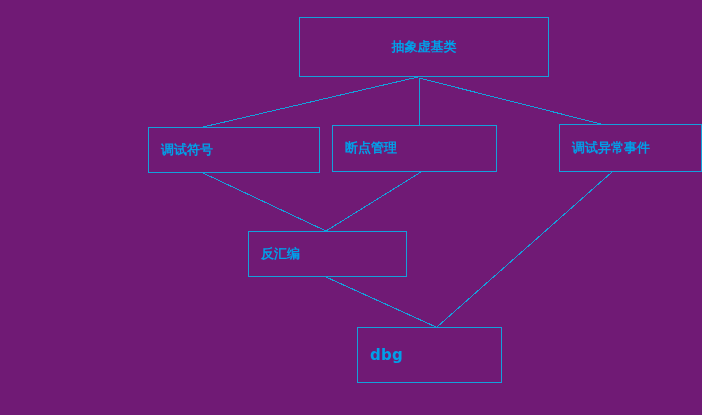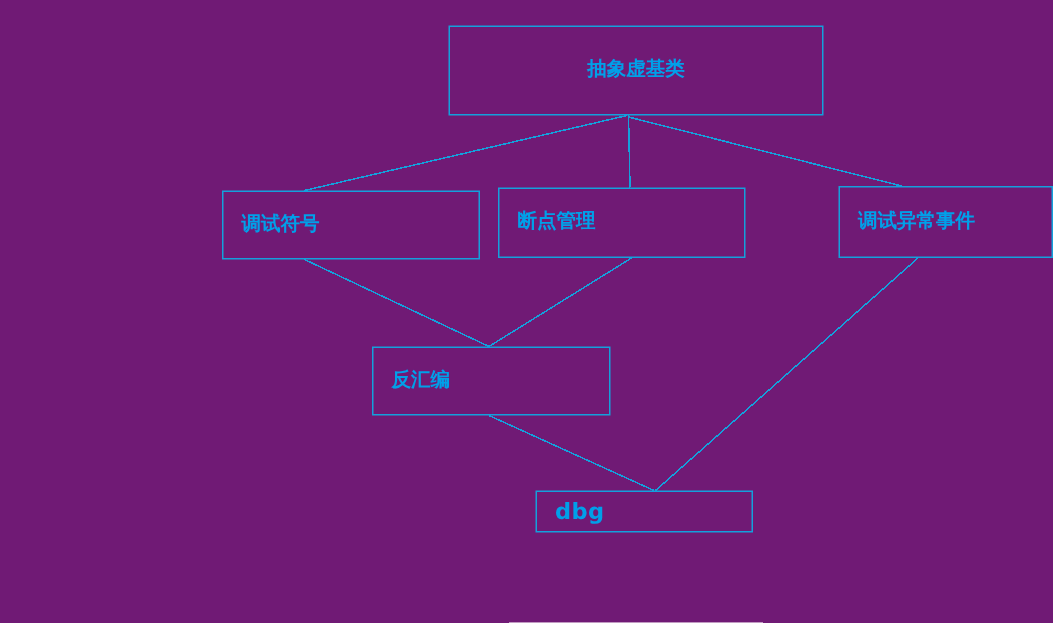--- a/index.html
+++ b/index.html
@@ -81,18 +81,18 @@
       </div>
       <div class="node align-left" style="left: 332px; top: 125px; width: 165px; height: 47px; border-color: rgb(20, 160, 220);">
         <span class="node-label" style="color: rgb(0, 160, 233);">断点管理</span>
       </div>
       <div class="node align-left" style="left: 530px; top: 124px; width: 143px; height: 48px; border-color: rgb(20, 160, 220); margin-left: 29px;">
         <span class="node-label" style="color: rgb(0, 160, 233);">调试异常事件</span>
       </div>
       <div class="node align-left" style="left: 248px; top: 231px; width: 159px; height: 46px; border-color: rgb(20, 160, 220);">
         <span class="node-label" style="color: rgb(0, 160, 233);">反汇编</span>
       </div>
-      <div class="node align-left" style="left: 357px; top: 327px; width: 145px; height: 28px; border-color: rgb(20, 160, 220);">
+      <div class="node align-left" style="left: 357px; top: 327px; width: 145px; height: 56px; border-color: rgb(20, 160, 220);">
         <span class="node-label latin" style="color: rgb(0, 160, 233);">dbg</span>
       </div>
     </div>
 
 </div>
 
 </body></html>

